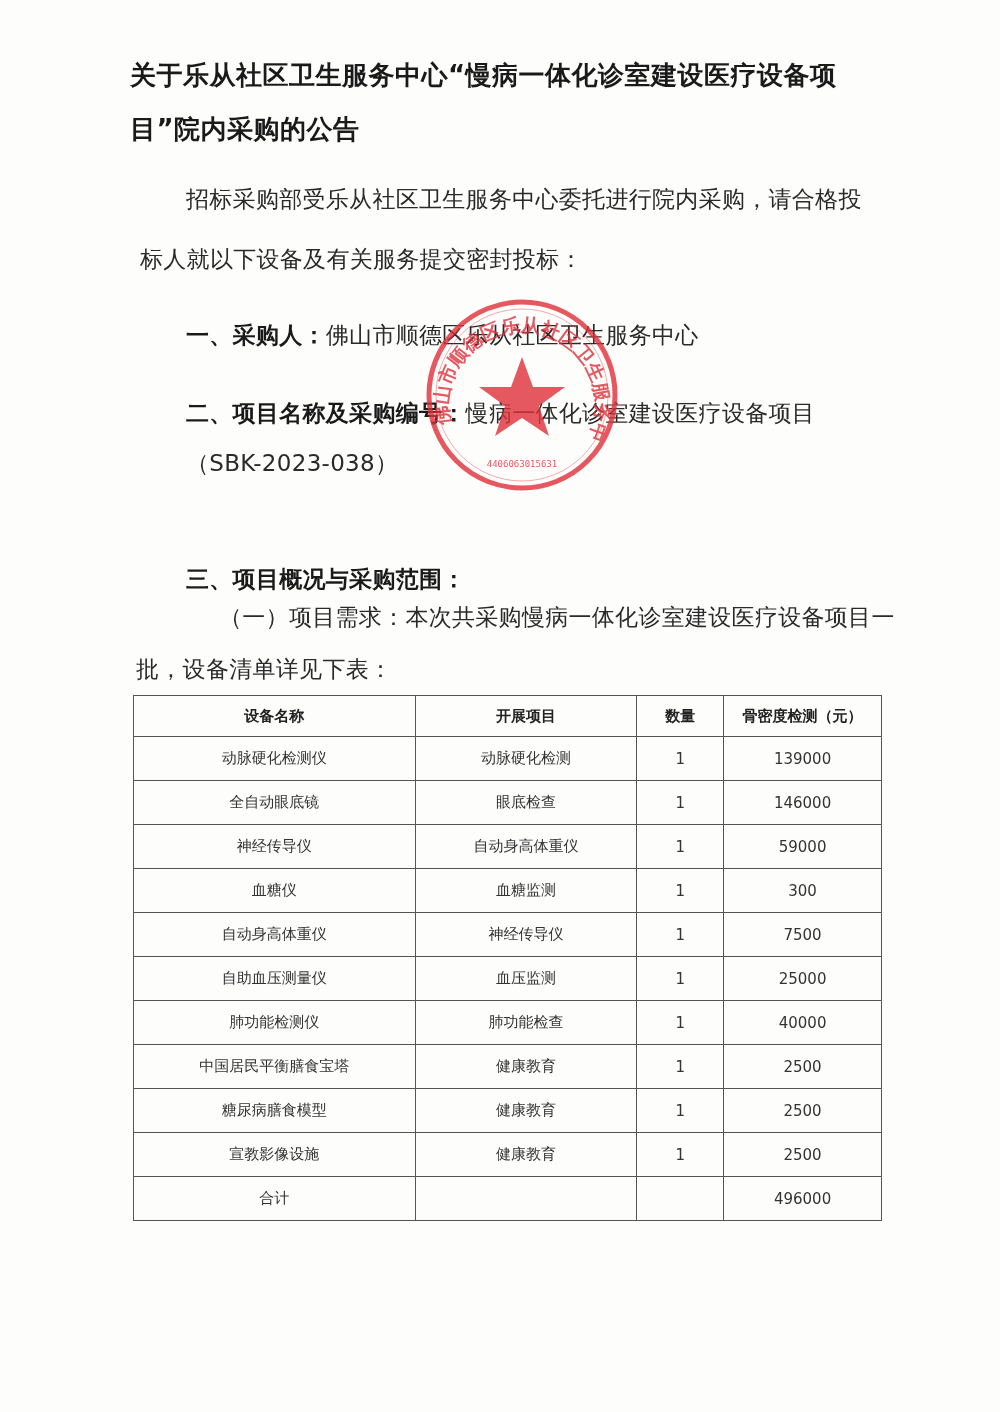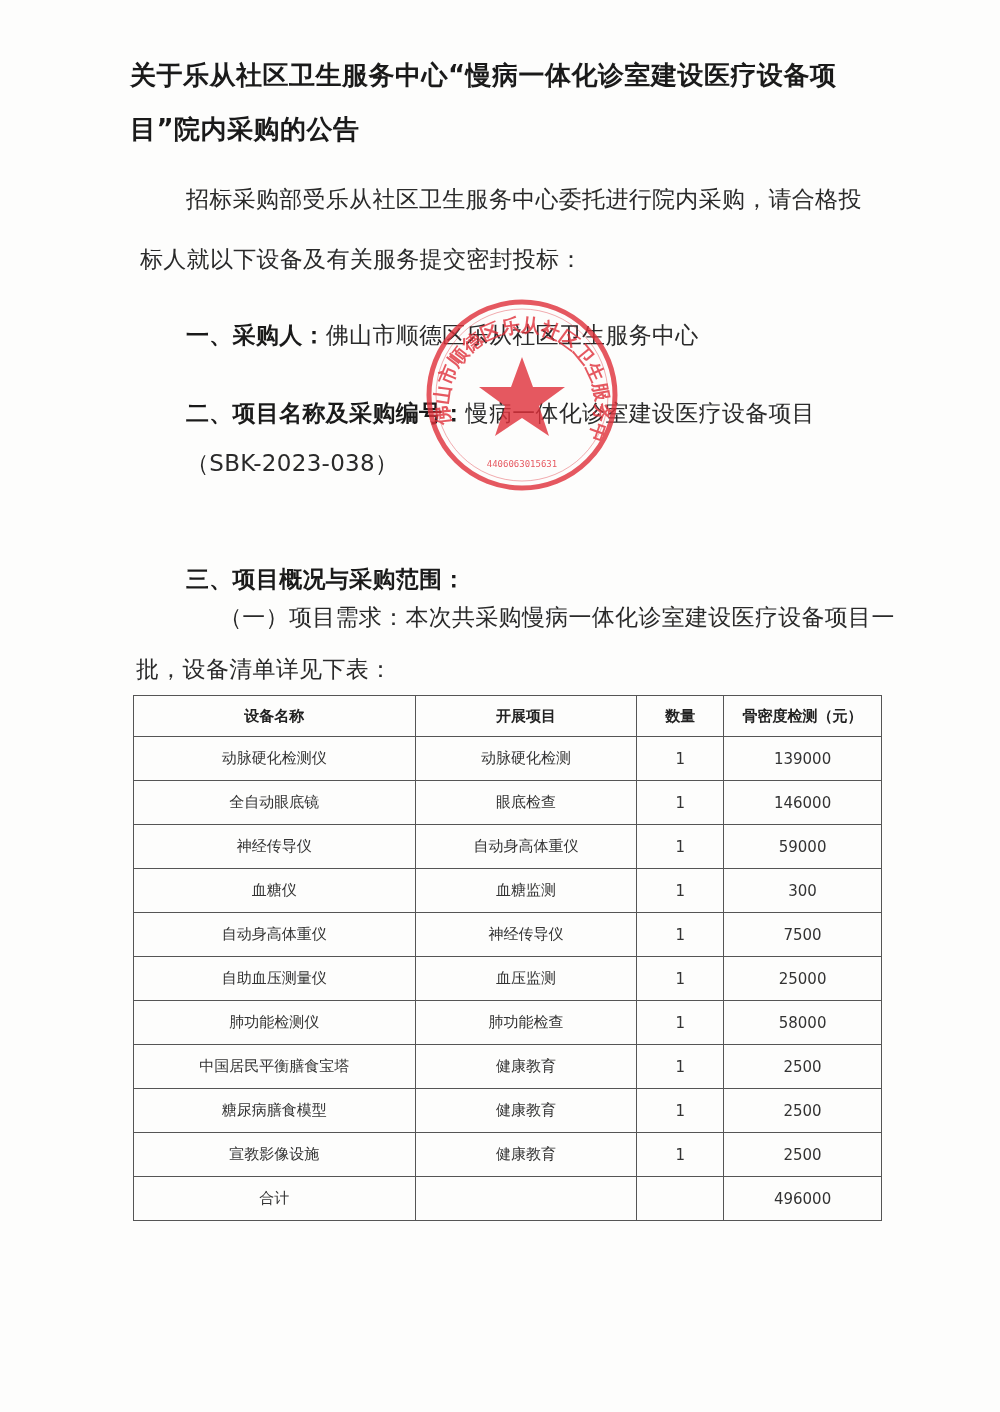--- a/index.html
+++ b/index.html
@@ -115,21 +115,21 @@
     <tr>
         <td>自助血压测量仪</td>
         <td>血压监测</td>
         <td>1</td>
         <td>25000</td>
       </tr>
     <tr>
         <td>肺功能检测仪</td>
         <td>肺功能检查</td>
         <td>1</td>
-        <td>58000</td>
+        <td>40000</td>
       </tr>
     <tr>
         <td>中国居民平衡膳食宝塔</td>
         <td>健康教育</td>
         <td>1</td>
         <td>2500</td>
       </tr>
     <tr>
         <td>糖尿病膳食模型</td>
         <td>健康教育</td>

